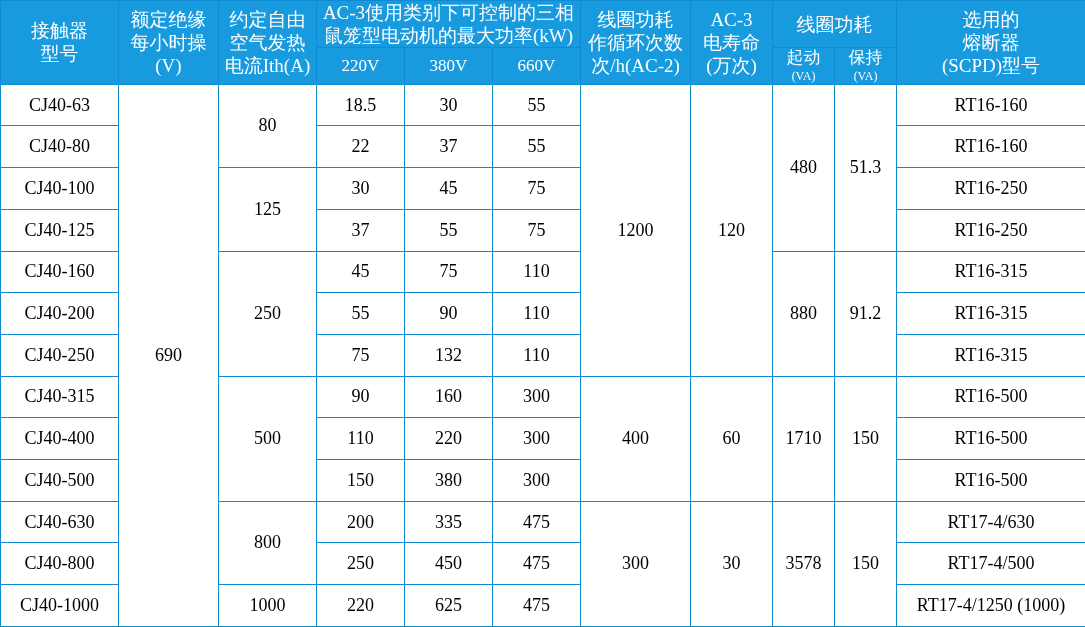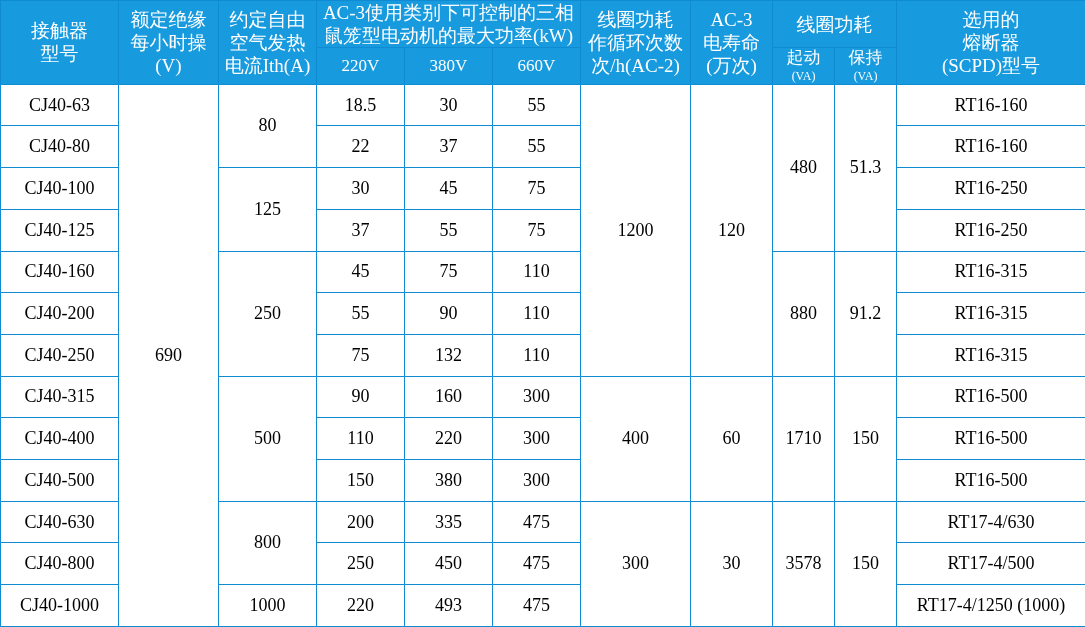--- a/index.html
+++ b/index.html
@@ -217,18 +217,18 @@
         <td>CJ40-800</td>
         <td>250</td>
         <td>450</td>
         <td>475</td>
         <td>RT17-4/500</td>
       </tr>
       <tr>
         <td>CJ40-1000</td>
         <td>1000</td>
         <td>220</td>
-        <td>493</td>
+        <td>625</td>
         <td>475</td>
         <td>RT17-4/1250 (1000)</td>
       </tr>
     </tbody>
 </table>
 
 </body></html>

